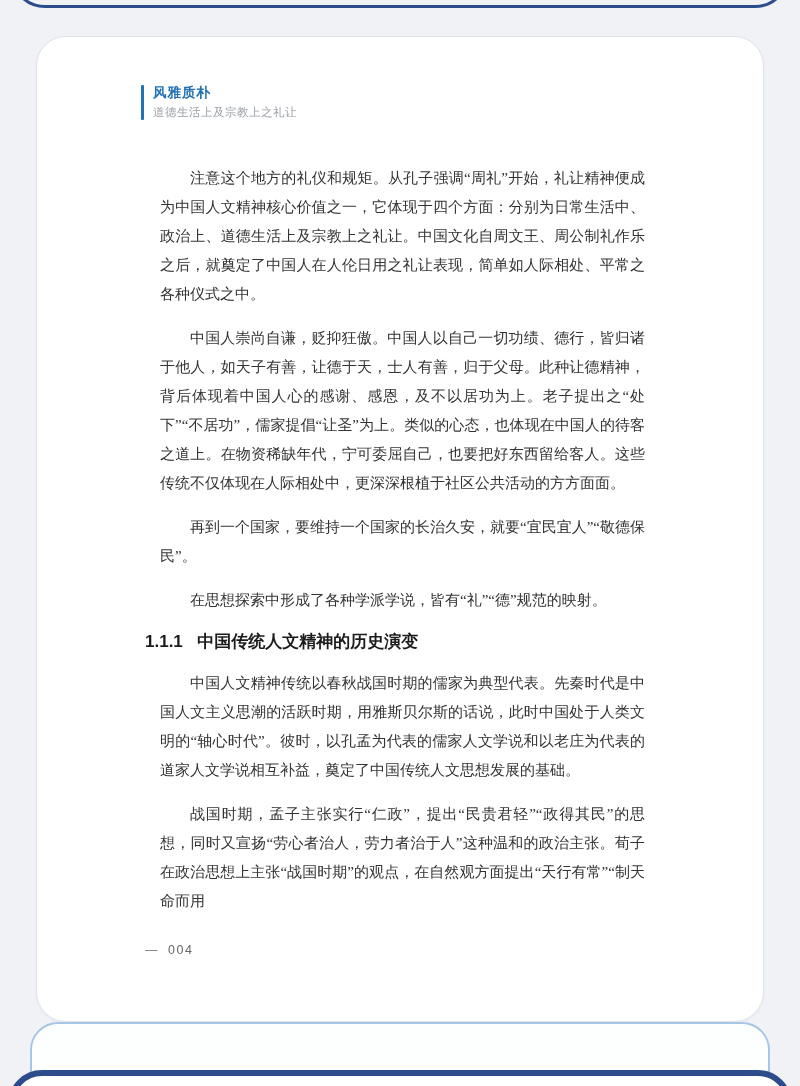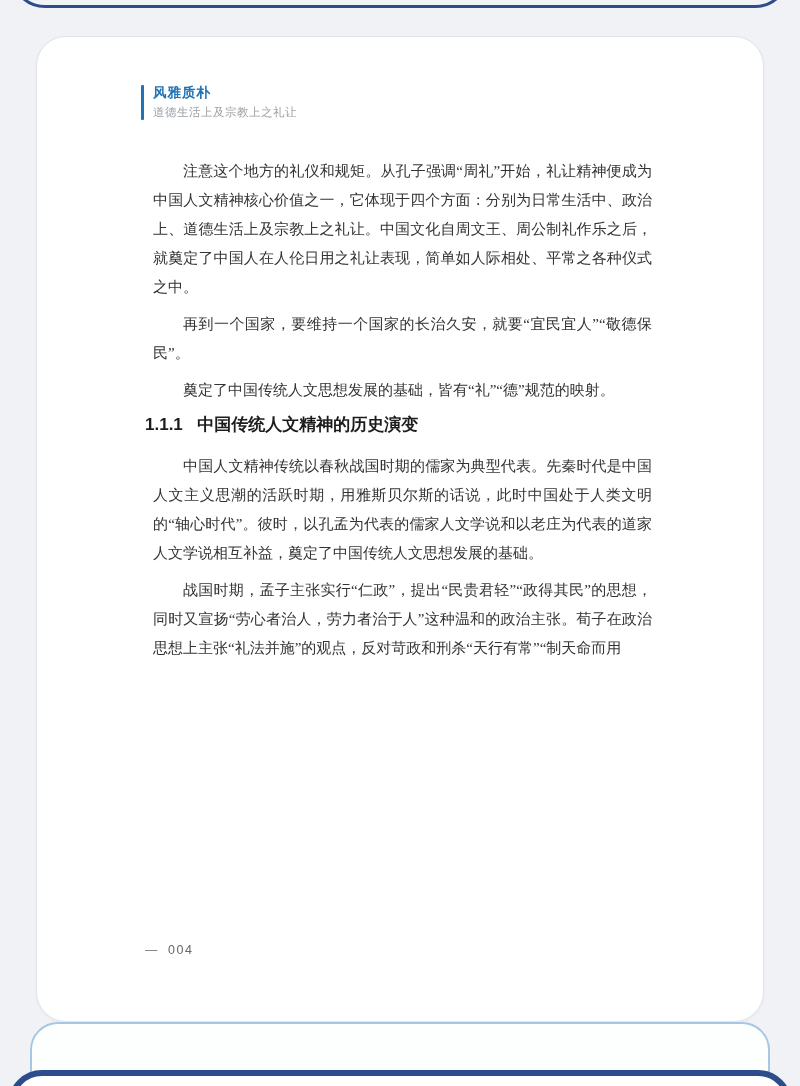--- a/index.html
+++ b/index.html
@@ -68,21 +68,21 @@
     position: absolute;
     left: 108px; right: 103px;
     top: 112px;
     font-family: "Liberation Serif", serif;
     font-size: 15px;
     line-height: 29px;
     color: #333333;
     text-align: justify;
   }
   .body-text p {
-    margin: 8px;
+    margin: 15px;
     text-indent: 2em;
   }
 
   .section-heading {
     font-family: "Liberation Sans", sans-serif;
     font-size: 17px;
     font-weight: bold;
     color: #1c1c1c;
     line-height: 24px;
     margin: 8px 0 15px;
@@ -129,29 +129,30 @@
   <div class="book-header">
     <div class="accent-bar"></div>
     <div class="header-text">
       <span class="series-title">风雅质朴</span>
       <span class="book-subtitle">道德生活上及宗教上之礼让</span>
     </div>
   </div>
 
   <div class="body-text">
     <p>注意这个地方的礼仪和规矩。从孔子强调“周礼”开始，礼让精神便成为中国人文精神核心价值之一，它体现于四个方面：分别为日常生活中、政治上、道德生活上及宗教上之礼让。中国文化自周文王、周公制礼作乐之后，就奠定了中国人在人伦日用之礼让表现，简单如人际相处、平常之各种仪式之中。</p>
+    <p>中国人崇尚自谦，贬抑狂傲。中国人以自己一切功绩、德行，皆归诸于他人，如天子有善，让德于天，士人有善，归于父母。此种让德精神，背后体现着中国人心的感谢、感恩，及不以居功为上。老子提出之“处下”“不居功”，儒家提倡“让圣”为上。类似的心态，也体现在中国人的待客之道上。在物资稀缺年代，宁可委屈自己，也要把好东西留给客人。这些传统不仅体现在人际相处中，更深深根植于社区公共活动的方方面面。</p>
     <p>再到一个国家，要维持一个国家的长治久安，就要“宜民宜人”“敬德保民”。</p>
-    <p>奠定了中国传统人文思想发展的基础，皆有“礼”“德”规范的映射。</p>
+    <p>在思想探索中形成了各种学派学说，皆有“礼”“德”规范的映射。</p>
 
     <div class="section-heading">
       <span class="heading-number">1.1.1</span><span class="heading-title">中国传统人文精神的历史演变</span>
     </div>
 
     <p>中国人文精神传统以春秋战国时期的儒家为典型代表。先秦时代是中国人文主义思潮的活跃时期，用雅斯贝尔斯的话说，此时中国处于人类文明的“轴心时代”。彼时，以孔孟为代表的儒家人文学说和以老庄为代表的道家人文学说相互补益，奠定了中国传统人文思想发展的基础。</p>
-    <p>战国时期，孟子主张实行“仁政”，提出“民贵君轻”“政得其民”的思想，同时又宣扬“劳心者治人，劳力者治于人”这种温和的政治主张。荀子在政治思想上主张“礼法并施”的观点，反对苛政和刑杀“天行有常”“制天命而用</p>
+    <p>战国时期，孟子主张实行“仁政”，提出“民贵君轻”“政得其民”的思想，同时又宣扬“劳心者治人，劳力者治于人”这种温和的政治主张。荀子在政治思想上主张“战国时期”的观点，在自然观方面提出“天行有常”“制天命而用</p>
   </div>
 
   <div class="page-number">
     <span class="dash">—</span><span>004</span>
   </div>
 
 </div>
 
 <div class="next-page-edge"></div>
 <div class="navy-bottom-edge"></div>

